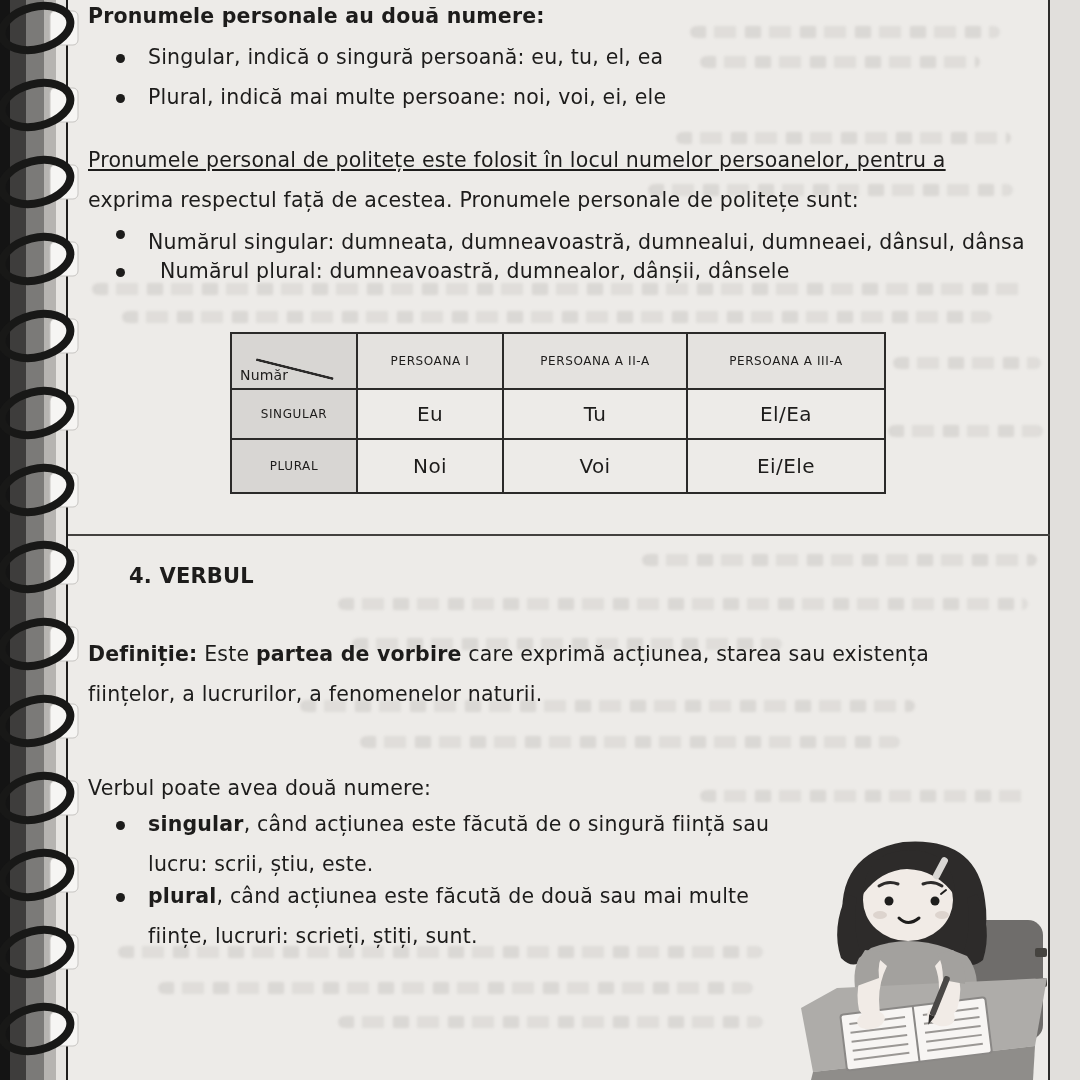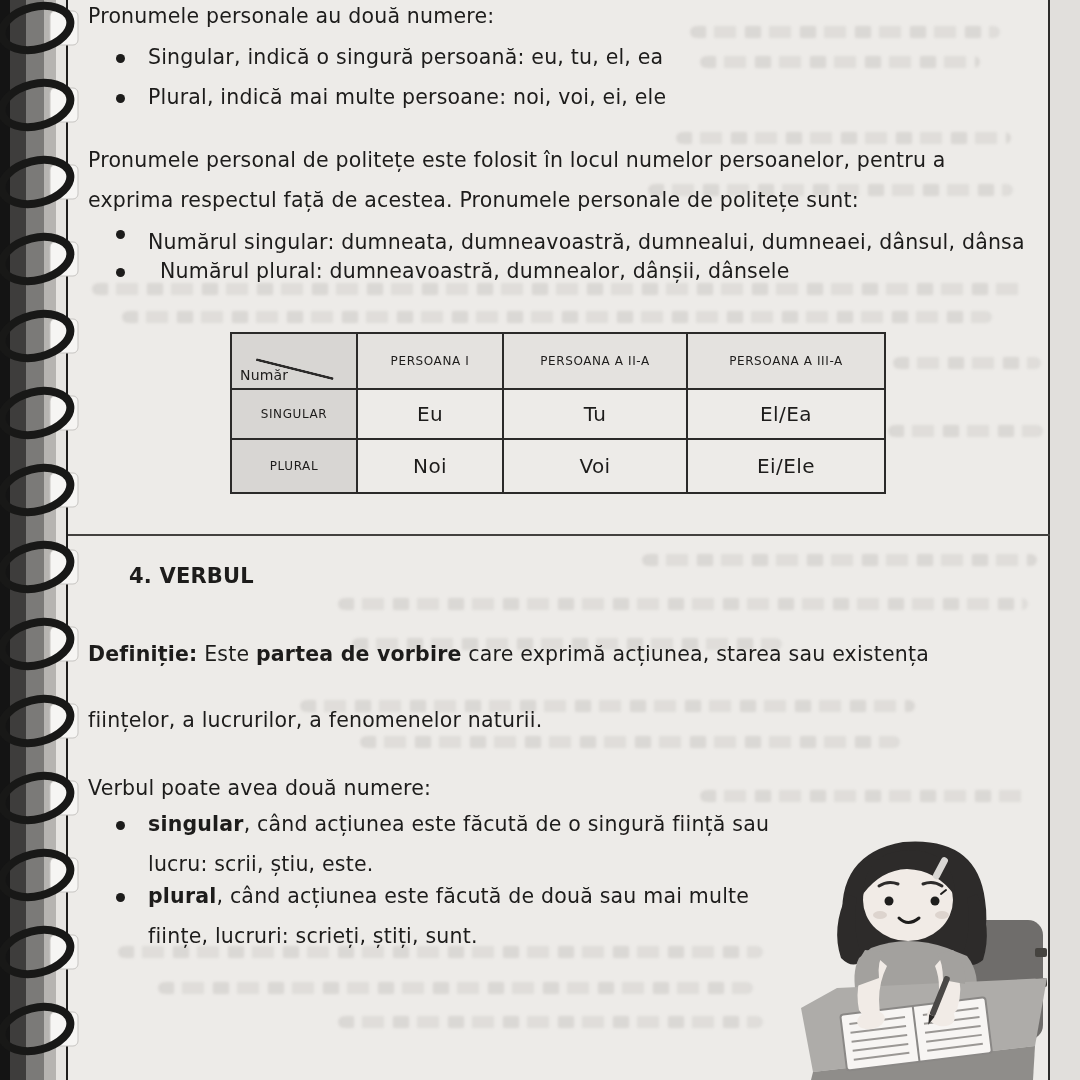--- a/index.html
+++ b/index.html
@@ -70,29 +70,29 @@
   <div class="ghost" style="left:642px;top:554px;width:395px;"></div>
   <div class="ghost" style="left:338px;top:598px;width:690px;"></div>
   <div class="ghost" style="left:352px;top:638px;width:430px;"></div>
   <div class="ghost" style="left:300px;top:700px;width:615px;"></div>
   <div class="ghost" style="left:360px;top:736px;width:540px;"></div>
   <div class="ghost" style="left:700px;top:790px;width:330px;"></div>
   <div class="ghost" style="left:118px;top:946px;width:645px;"></div>
   <div class="ghost" style="left:158px;top:982px;width:595px;"></div>
   <div class="ghost" style="left:338px;top:1016px;width:425px;"></div>
 
-  <div class="line" style="left:88px;top:4px;">Pronumele personale au două numere:</div>
+  <div class="line" style="left:88px;top:4px;font-weight:bold;">Pronumele personale au două numere:</div>
 
   <span class="bullet-dot" style="left:116px;top:54px;"></span>
   <div class="line" style="left:148px;top:45px;">Singular, indică o singură persoană: eu, tu, el, ea</div>
 
   <span class="bullet-dot" style="left:116px;top:94px;"></span>
   <div class="line" style="left:148px;top:85px;">Plural, indică mai multe persoane: noi, voi, ei, ele</div>
 
-  <div class="line" style="left:88px;top:148px;">Pronumele personal de politețe este folosit în locul numelor persoanelor, pentru a</div>
+  <div class="line" style="left:88px;top:148px;text-decoration:underline;">Pronumele personal de politețe este folosit în locul numelor persoanelor, pentru a</div>
   <div class="line" style="left:88px;top:188px;">exprima respectul față de acestea. Pronumele personale de politețe sunt:</div>
 
   <span class="bullet-dot" style="left:116px;top:230px;"></span>
   <div class="line" style="left:148px;top:230px;">Numărul singular: dumneata, dumneavoastră, dumnealui, dumneaei, dânsul, dânsa</div>
 
   <span class="bullet-dot" style="left:116px;top:268px;"></span>
   <div class="line" style="left:148px;top:259px;margin-left:12px;">Numărul plural: dumneavoastră, dumnealor, dânșii, dânsele</div>
 
   <div class="gtable">
     <div class="cell shade">
@@ -114,21 +114,21 @@
     <div class="cell val r-last c-last">Ei/Ele</div>
   </div>
 
   <div class="divider"></div>
 
   <div class="line bold" style="left:88px;top:564px;font-size:21px;margin-left:41px;">4. VERBUL</div>
 
   <div class="line" style="left:88px;top:642px;">
     <span class="bold">Definiție:</span><span> Este </span><span class="bold">partea de vorbire</span><span> care exprimă acțiunea, starea sau existența</span>
   </div>
-  <div class="line" style="left:88px;top:708px;">ființelor, a lucrurilor, a fenomenelor naturii.</div>
+  <div class="line" style="left:88px;top:682px;">ființelor, a lucrurilor, a fenomenelor naturii.</div>
 
   <div class="line" style="left:88px;top:776px;">Verbul poate avea două numere:</div>
 
   <span class="bullet-dot" style="left:116px;top:821px;"></span>
   <div class="line" style="left:148px;top:812px;">
     <span class="bold">singular</span><span>, când acțiunea este făcută de o singură ființă sau</span>
   </div>
   <div class="line" style="left:148px;top:852px;">lucru: scrii, știu, este.</div>
 
   <span class="bullet-dot" style="left:116px;top:893px;"></span>

